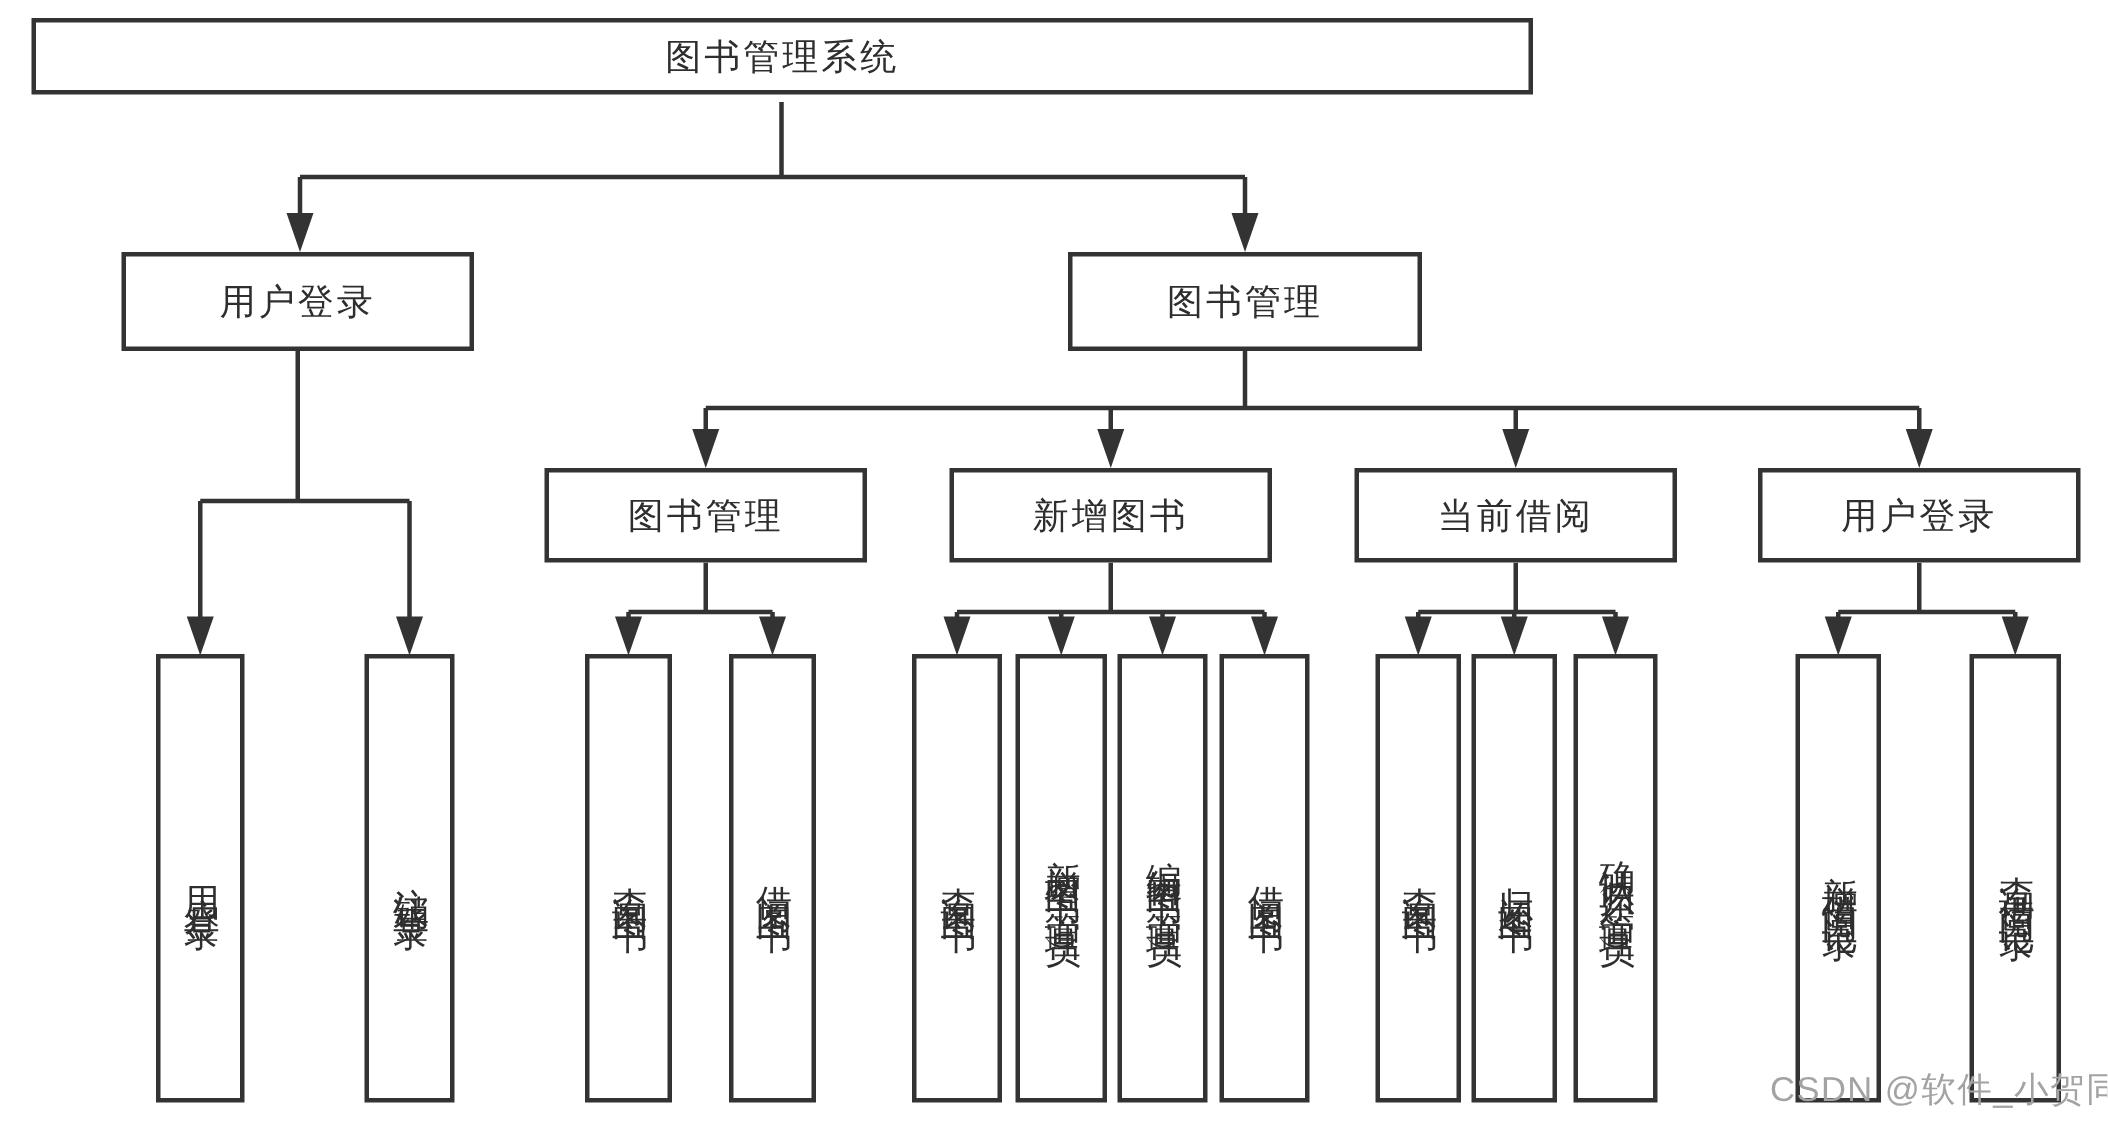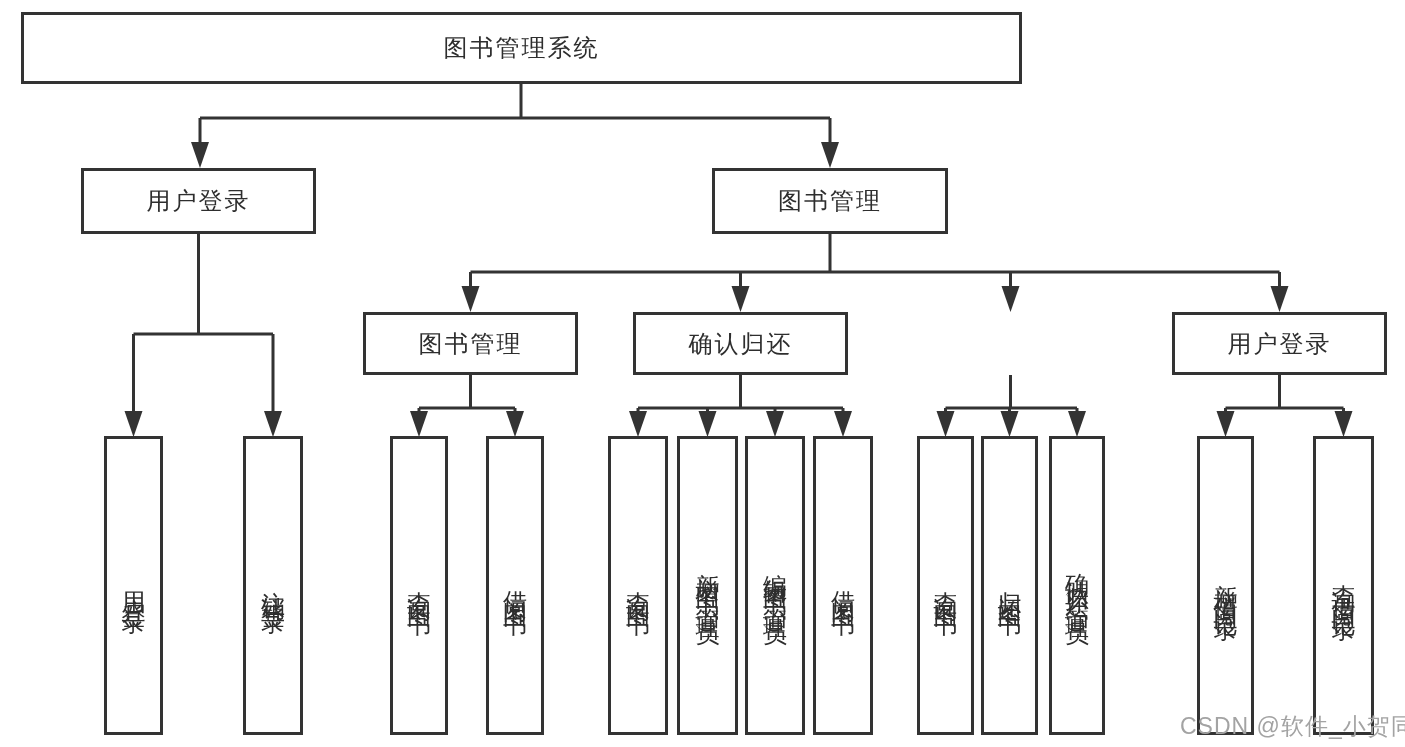--- a/index.html
+++ b/index.html
@@ -20,21 +20,21 @@
     display:flex;
     align-items:center;
     justify-content:center;
     z-index:2;
   }
   .hbox{
     font-size:24px;
     letter-spacing:2px;
     white-space:nowrap;
   }
-  .root{left:21px;top:12px;width:1001px;height:72px;align-items:center;}
+  .root{left:21px;top:12px;width:1001px;height:51px;align-items:center;}
   .lvl2{top:168px;height:66px;}
   .lvl3{top:312px;height:63px;}
   .leaf{top:436px;height:299px;}
   .leaf span{
     writing-mode:vertical-rl;
     font-size:24px;
     letter-spacing:7px;
     line-height:1;
   }
   .watermark{
@@ -100,21 +100,24 @@
     <span>用户登录</span>
   </div>
   <div class="box hbox lvl2" style="left:712px;width:236px;">
     <span>图书管理</span>
   </div>
 
   <div class="box hbox lvl3" style="left:363px;width:215px;">
     <span>图书管理</span>
   </div>
   <div class="box hbox lvl3" style="left:633px;width:215px;">
-    <span>确认归还</span>
+    <span>新增图书</span>
+  </div>
+  <div class="box hbox lvl3" style="left:903px;width:215px;">
+    <span>当前借阅</span>
   </div>
   <div class="box hbox lvl3" style="left:1172px;width:215px;">
     <span>用户登录</span>
   </div>
 
   <div class="box leaf" style="left:104px;width:59px;">
     <span>用户登录</span>
   </div>
   <div class="box leaf" style="left:243px;width:60px;">
     <span>注销登录</span>

